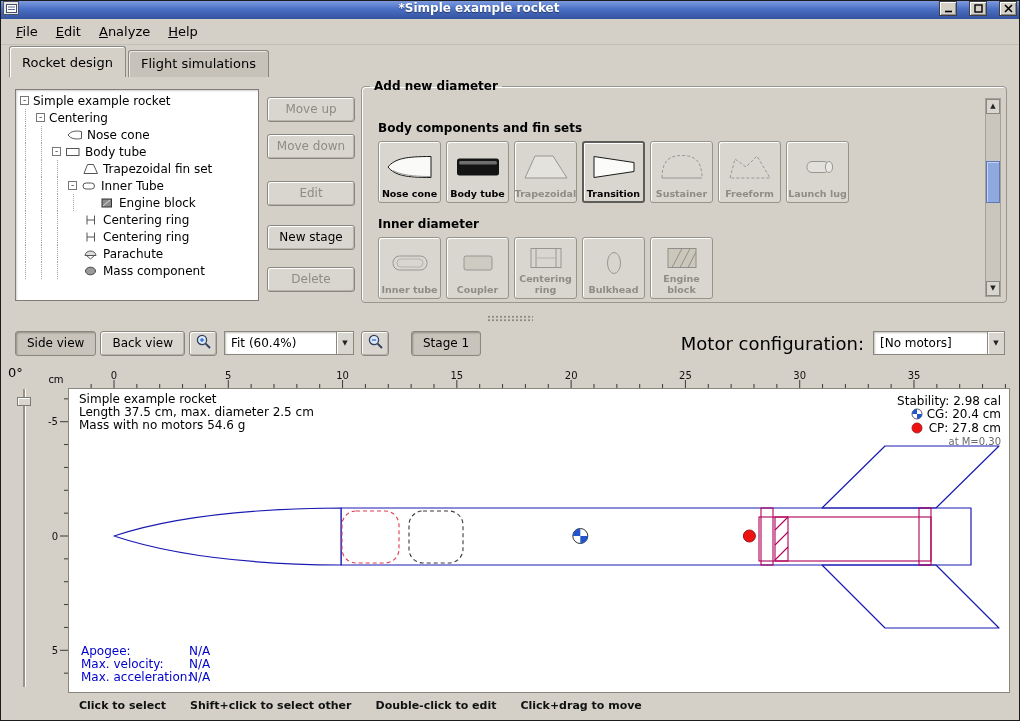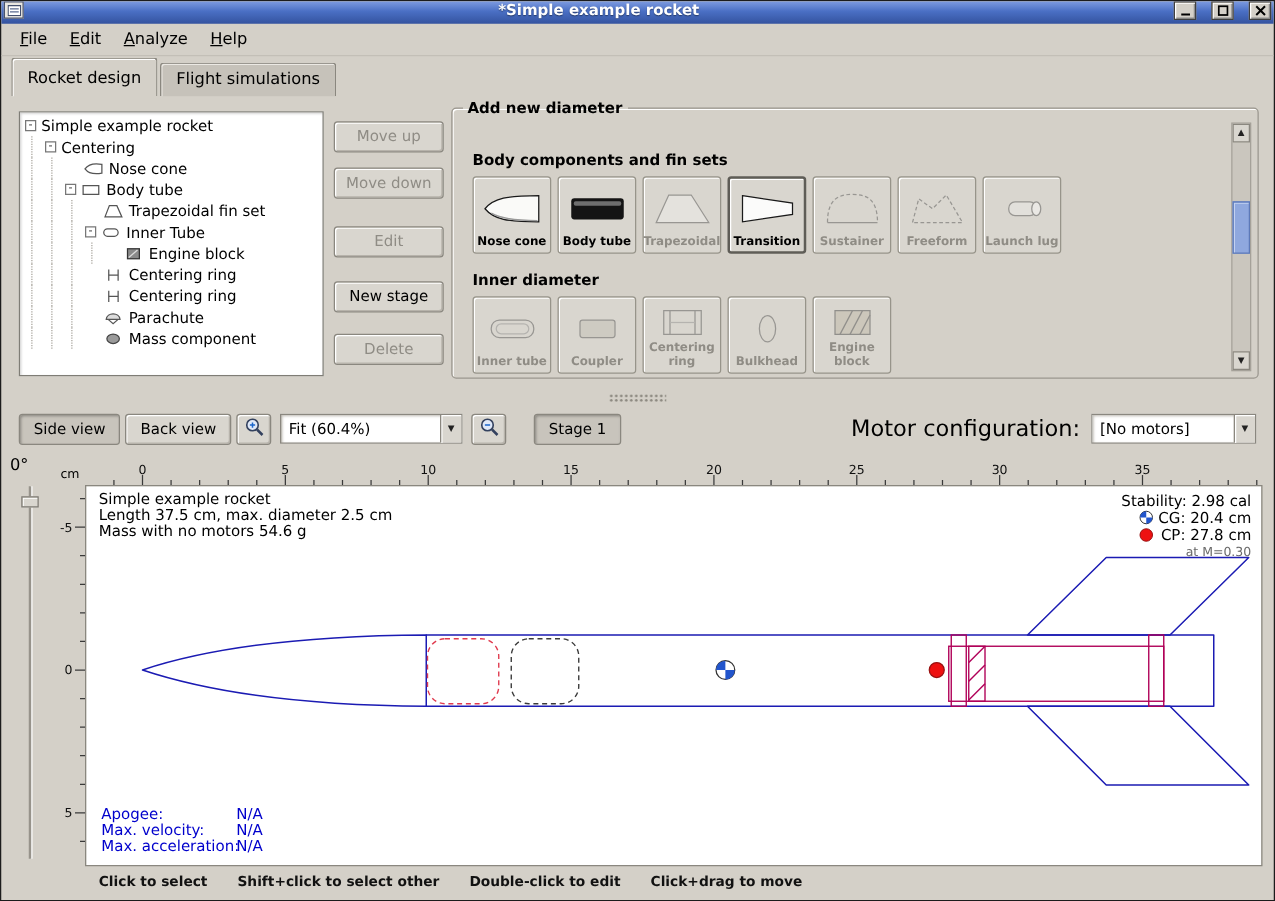--- a/index.html
+++ b/index.html
@@ -68,21 +68,21 @@
   .splitter .dots{position:absolute;left:50%;top:4px;transform:translateX(-50%);width:46px;height:7px;background-image:radial-gradient(#8b887f 1px,transparent 1.2px);background-size:4px 3.5px;}
 
   
   .toolbar{height:36px;display:flex;align-items:center;padding:0 14px;gap:4px;}
   .tb-btn{height:25px;line-height:23px;padding:0 11px;white-space:nowrap;}
   .tb-btn.pressed{background:#c8c4bc;box-shadow:inset 1px 1px 2px #8f8c85;}
   .icon-btn{width:28px;height:25px;display:flex;align-items:center;justify-content:center;padding:0;}
   .combo{height:24px;background:#fff;border:1px solid var(--bord);box-shadow:inset 1px 1px 2px #c4c1ba;display:flex;align-items:center;font-size:12px;}
   .combo .val{flex:1;padding:0 6px;white-space:nowrap;overflow:hidden;}
   .combo .arrow{width:17px;align-self:stretch;background:var(--btn);border-left:1px solid var(--bord);display:flex;align-items:center;justify-content:center;font-size:7px;color:#222;box-shadow:inset 1px 1px 0 #fff;}
-  .combo.zoom{width:146px;margin:0 3px;}
+  .combo.zoom{width:130px;margin:0 3px;}
   .combo.motor{width:132px;}
   .stage-btn{margin-left:18px;}
   .tb-label{font-size:18px;margin-right:5px;white-space:nowrap;}
   .tb-spacer{flex:1;}
 
   
   .figure-area{position:relative;height:334px;}
   .rotation-label{position:absolute;left:7px;top:4px;font-size:13px;}
   .rot-slider{position:absolute;left:16px;top:28px;width:14px;height:298px;}
   .rot-groove{position:absolute;left:6px;top:0;bottom:0;width:2px;background:#97938b;box-shadow:1px 0 0 #fff;}

